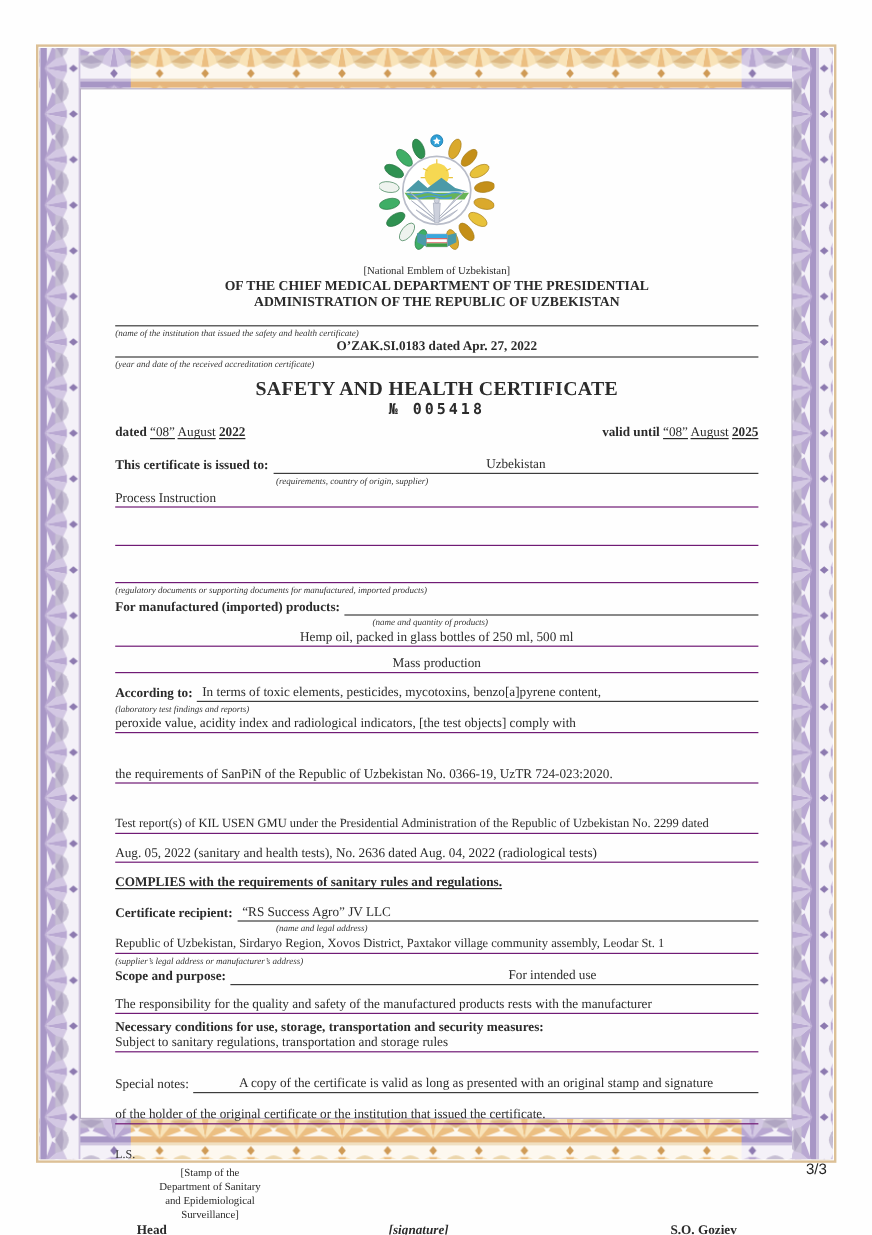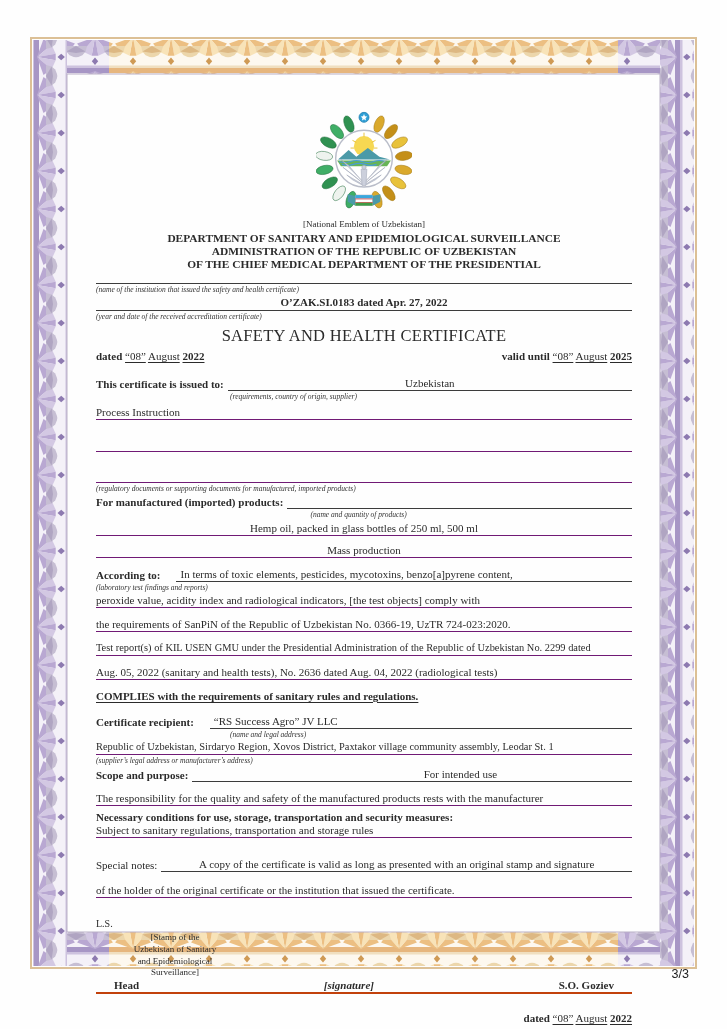--- a/index.html
+++ b/index.html
@@ -11,37 +11,37 @@
   .bold{font-weight:bold;}
   .ital{font-style:italic;}
   .emblem-wrap{margin-top:35px;text-align:center;}
   .caption{font-size:9px;text-align:center;margin-top:3px;}
   .hdr{font-weight:bold;text-align:center;font-size:11.4px;line-height:1.16;margin-top:2px;}
   .topline{border-bottom:1px solid #3c3c3c;margin-top:12px;}
   .note{font-size:7.5px;font-style:italic;color:#333;line-height:1.25;margin-top:1px;}
   .pl40{padding-left:40%;}
   .pl30{padding-left:25%;}
   .acc{font-weight:bold;text-align:center;border-bottom:1px solid #3c3c3c;padding-bottom:1px;margin-top:1px;}
-  .title{font-size:16.5px;font-weight:normal;text-align:center;margin:5px 0 0 0;letter-spacing:.3px;}
+  .title{font-size:16.5px;font-weight:bold;text-align:center;margin:5px 0 0 0;letter-spacing:.3px;}
   .certnum{font-family:"DejaVu Sans Mono",monospace;font-weight:bold;text-align:center;
            font-size:12.5px;letter-spacing:2.5px;margin-top:1px;}
   .dates{display:flex;justify-content:space-between;margin-top:5px;}
   .u{text-decoration:underline;text-underline-offset:2px;}
   .row{display:flex;align-items:flex-end;}
   .lbl{font-weight:bold;white-space:nowrap;padding-right:4px;}
   .lbl-n{white-space:nowrap;padding-right:4px;}
   .fill{flex:1;border-bottom:1px solid #3c3c3c;text-align:center;min-height:13px;}
-  .fill-left{text-align:left;padding-left:4px;margin-left:12px;}
+  .fill-left{text-align:left;padding-left:4px;}
   .fill-right{padding-left:18%;}
   .line{border-bottom:1px solid #701a75;min-height:13px;}
   .tight{font-size:10.4px;}
   .underl{text-decoration:underline;text-underline-offset:2px;}
   .mt2{margin-top:2px;}.mt4{margin-top:4px;}.mt5{margin-top:5px;}
   .mt8{margin-top:8px;}.mt10{margin-top:10px;}.mt12{margin-top:12px;}.mt14{margin-top:14px;}
-  .mt16{margin-top:10px;}.mt17{margin-top:17px;}.mt18{margin-top:18px;}.mt20{margin-top:20px;}
+  .mt16{margin-top:28px;}.mt17{margin-top:17px;}.mt18{margin-top:18px;}.mt20{margin-top:20px;}
   .footer{display:flex;margin-top:20px;flex-direction:column;}
   .fleft{width:200px;font-size:10px;}
   .stamp{width:130px;margin-left:14px;margin-top:3px;text-align:center;font-size:9px;line-height:1.3;}
   .fright{flex:1;}
   .sigrow{display:flex;justify-content:space-between;padding:0 18px;border-bottom:2px solid #c2410c;font-size:11px;}
   .fdated{text-align:right;margin-top:18px;font-size:11px;}
   .pagenum{position:absolute;right:38px;top:967px;font-size:12.5px;font-family:"Liberation Sans",sans-serif;color:#222;margin-left:20px;}
 </style>
 </head>
 <body>
@@ -182,31 +182,31 @@
         <rect x="41" y="87" width="18" height="11" fill="#ffffff" stroke="#8b93a3" stroke-width="0.6"></rect>
         <rect x="41" y="87" width="18" height="3.4" fill="#3aa7dd"></rect>
         <rect x="41" y="90.6" width="18" height="0.8" fill="#cc3333"></rect>
         <rect x="41" y="94.2" width="18" height="0.8" fill="#cc3333"></rect>
         <rect x="41" y="95" width="18" height="3" fill="#3f9c45"></rect>
       </svg>
     </div>
     <div class="caption">[National Emblem of Uzbekistan]</div>
 
     <div class="hdr">
-      <div>DEPARTMENT OF SANITARY AND EPIDEMIOLOGICAL SURVEILLANCE</div>
+      <div>OF THE CHIEF MEDICAL DEPARTMENT OF THE PRESIDENTIAL</div>
       <div>ADMINISTRATION OF THE REPUBLIC OF UZBEKISTAN</div>
-      <div>OF THE CHIEF MEDICAL DEPARTMENT OF THE PRESIDENTIAL</div>
     </div>
 
     <div class="topline"></div>
     <div class="note">(name of the institution that issued the safety and health certificate)</div>
     <div class="acc">O’ZAK.SI.0183 dated Apr. 27, 2022</div>
     <div class="note">(year and date of the received accreditation certificate)</div>
 
     <h1 class="title">SAFETY AND HEALTH CERTIFICATE</h1>
+    <div class="certnum">№ 005418</div>
 
     <div class="dates">
       <div>
         <span class="bold">dated</span>
         <span class="u">“08”</span>
         <span class="u">August</span>
         <span class="bold u">2022</span>
       </div>
       <div>
         <span class="bold">valid until</span>
@@ -270,21 +270,21 @@
       <span class="lbl-n">Special notes:</span>
       <span class="fill"><span>A copy of the certificate is valid as long as presented with an original stamp and signature</span></span>
     </div>
     <div class="line mt12">of the holder of the original certificate or the institution that issued the certificate.</div>
 
     <div class="footer">
       <div class="fleft">
         <div>L.S.</div>
         <div class="stamp">
           <div>[Stamp of the</div>
-          <div>Uzbekistan of Sanitary</div>
+          <div>Department of Sanitary</div>
           <div>and Epidemiological</div>
           <div>Surveillance]</div>
         </div>
       </div>
       <div class="fright">
         <div class="sigrow">
           <span class="bold">Head</span>
           <span class="bold ital">[signature]</span>
           <span class="bold">S.O. Goziev</span>
         </div>

